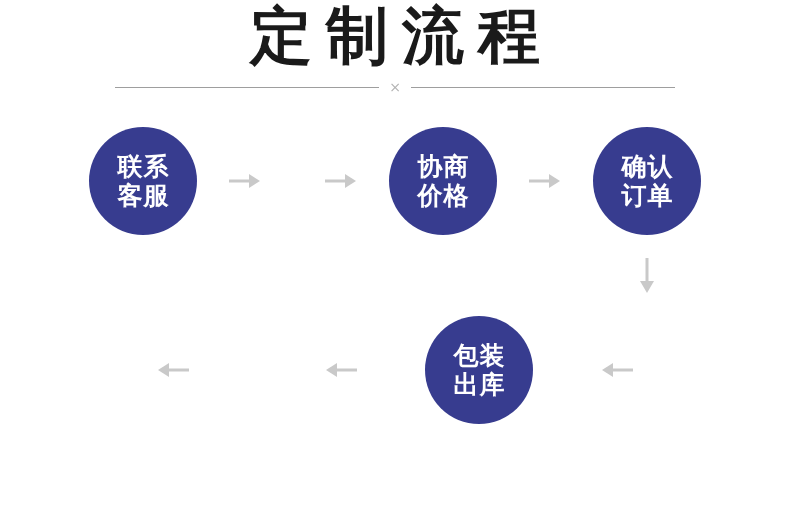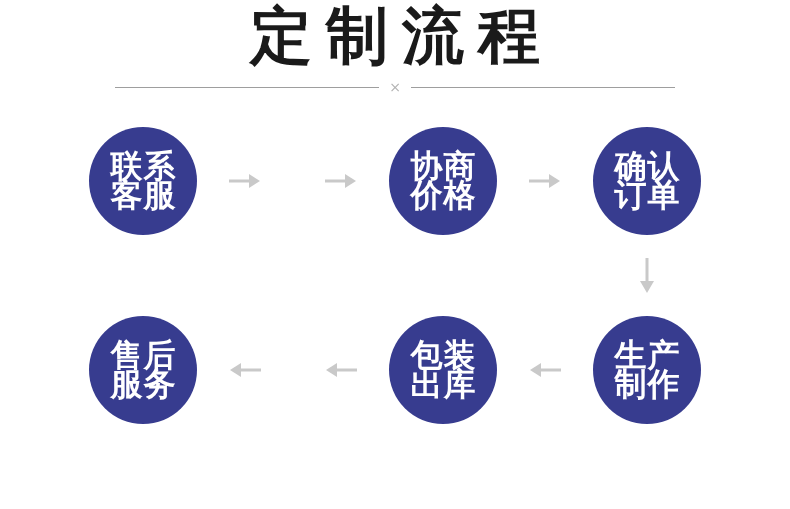--- a/index.html
+++ b/index.html
@@ -42,21 +42,21 @@
   .flow { width: 612px; margin: 0 auto; }
   .flow-row { display: flex; align-items: center; }
   .flow-row.first { margin-top: 33px; }
 
   .circle {
     width: 108px; height: 108px; border-radius: 50%;
     background: var(--circle-blue);
     color: #ffffff;
     display: flex; flex-direction: column;
     align-items: center; justify-content: center;
-    font-size: 32px; line-height: 29px; font-weight: 700;
+    font-size: 25px; line-height: 29px; font-weight: 700;
     letter-spacing: 1px; text-indent: 1px;
     flex: 0 0 auto;
   }
   .h-arrow {
     flex: 1 1 auto;
     display: flex; align-items: center; justify-content: center;
     color: var(--arrow-gray);
   }
   .turn-row {
     height: 81px;
@@ -118,24 +118,20 @@
     <div class="turn-row">
       <span>
         <svg width="18" height="36" viewBox="0 0 18 36">
             <rect x="7.5" y="0" width="3" height="24" fill="currentColor"></rect>
             <polygon points="2,23 9,35 16,23" fill="currentColor"></polygon>
           </svg>
       </span>
     </div>
 
     <div class="flow-row">
-      <div class="circle">
-        <span>售后</span>
-        <span>服务</span>
-      </div>
       <div class="h-arrow">
         <svg width="32" height="16" viewBox="0 0 32 16">
             <polygon points="12,1 1,8 12,15" fill="currentColor"></polygon>
             <rect x="11" y="6.5" width="21" height="3" fill="currentColor"></rect>
           </svg>
       </div>
       <div class="h-arrow">
         <svg width="32" height="16" viewBox="0 0 32 16">
             <polygon points="12,1 1,8 12,15" fill="currentColor"></polygon>
             <rect x="11" y="6.5" width="21" height="3" fill="currentColor"></rect>
@@ -144,20 +140,16 @@
       <div class="circle">
         <span>包装</span>
         <span>出库</span>
       </div>
       <div class="h-arrow">
         <svg width="32" height="16" viewBox="0 0 32 16">
             <polygon points="12,1 1,8 12,15" fill="currentColor"></polygon>
             <rect x="11" y="6.5" width="21" height="3" fill="currentColor"></rect>
           </svg>
       </div>
-      <div class="circle">
-        <span>生产</span>
-        <span>制作</span>
-      </div>
     </div>
 
   </div>
 </div>
 
 </body></html>

